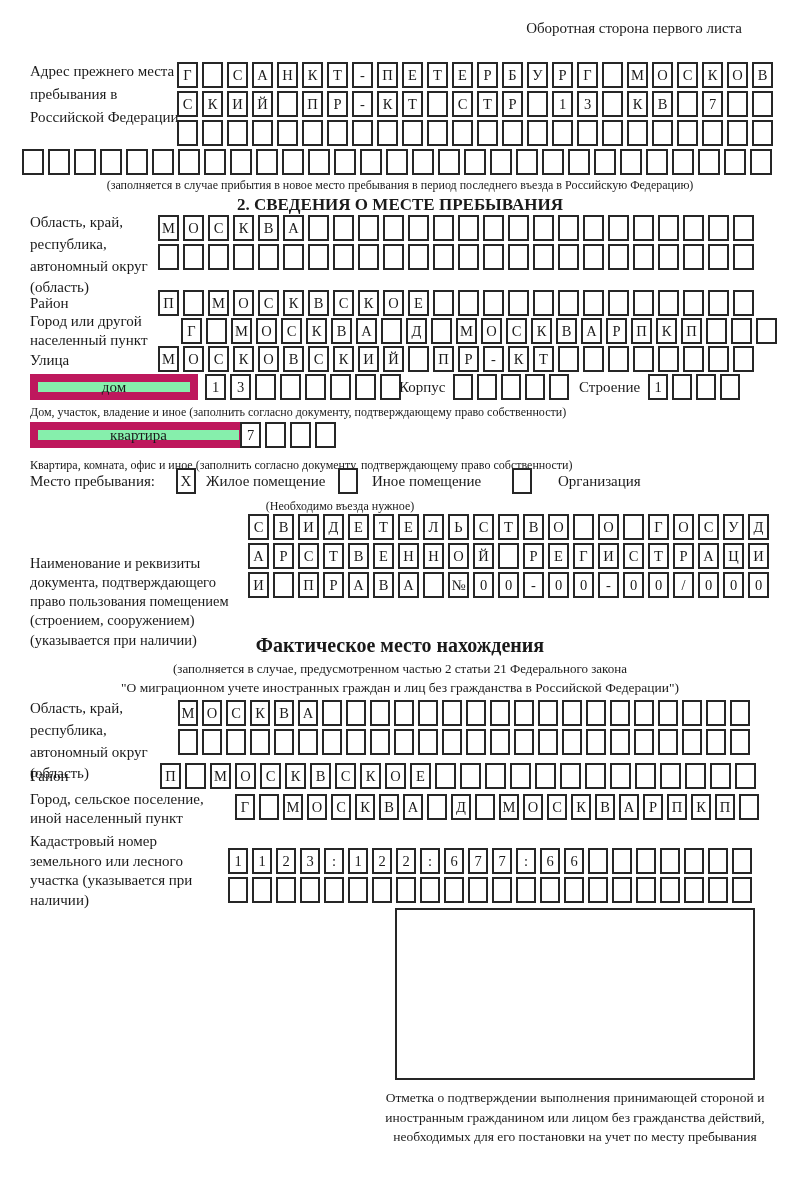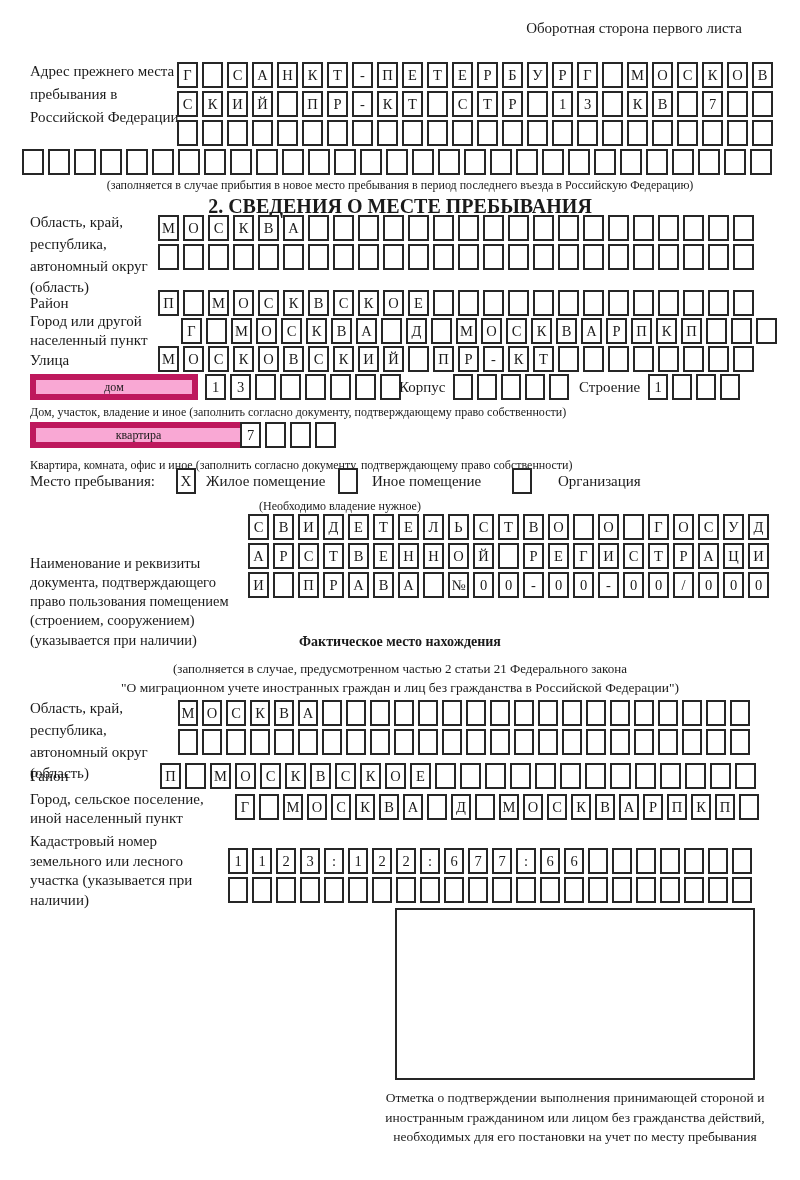--- a/index.html
+++ b/index.html
@@ -1,32 +1,32 @@
 <!DOCTYPE html>
 <html><head>
 <meta charset="utf-8">
 <style>
   html,body{margin:0;padding:0;background:#fff;}
   .page{position:relative;width:800px;height:1180px;background:#fff;
         font-family:"Liberation Serif",serif;color:#1a1a1a;overflow:hidden;}
   .abs{position:absolute;}
   .lbl{font-size:15px;line-height:1.45;}
   .cap{font-size:12px;line-height:1.35;}
-  .title{font-weight:bold;font-size:20px;}
+  .title{font-weight:bold;font-size:17px;}
   .center{text-align:center;}
   .boxrow{position:absolute;display:flex;gap:4px;}
   .cell{width:21px;height:26px;border:2px solid #262626;box-sizing:border-box;
         display:flex;align-items:center;justify-content:center;
         font-size:14.5px;flex:0 0 auto;background:#fff;}
   .p26 .cell{width:22px;}
   .p24 .cell{width:20px;}
   .chk{position:absolute;width:20px;height:26px;border:2px solid #262626;box-sizing:border-box;
        display:flex;align-items:center;justify-content:center;font-size:15px;background:#fff;}
-  .wbox{position:absolute;height:26px;border:6px solid #be185d;box-sizing:border-box;
-        display:flex;align-items:center;justify-content:center;font-size:12px;background:#f9a8d4;}
+  .wbox{position:absolute;height:26px;border:8px solid #be185d;box-sizing:border-box;
+        display:flex;align-items:center;justify-content:center;font-size:15px;background:#86efac;}
   .stampbox{position:absolute;border:2px solid #262626;box-sizing:border-box;background:#fff;}
 </style>
 </head>
 <body>
 
 <div class="page">
 
   <div class="abs lbl" style="top:18px;right:58px;">Оборотная сторона первого листа</div>
 
   <div class="abs lbl" style="left:30px;top:60px;width:150px;line-height:1.52;">Адрес прежнего места пребывания в Российской Федерации</div>
@@ -318,21 +318,21 @@
     </div>
   <div class="abs cap" style="left:30px;top:457px;width:760px;">Квартира, комната, офис и иное (заполнить согласно документу, подтверждающему право собственности)</div>
 
   <div class="abs lbl" style="left:30px;top:471px;">Место пребывания:</div>
   <div class="chk" style="left:176px;top:468px;">X</div>
   <div class="abs lbl" style="left:206px;top:471px;">Жилое помещение</div>
   <div class="chk" style="left:338px;top:468px;"></div>
   <div class="abs lbl" style="left:372px;top:471px;text-align:right;">Иное помещение</div>
   <div class="chk" style="left:512px;top:468px;"></div>
   <div class="abs lbl" style="left:558px;top:471px;">Организация</div>
-  <div class="abs cap center" style="left:140px;top:498px;width:400px;">(Необходимо владение нужное)</div>
+  <div class="abs cap center" style="left:140px;top:498px;width:400px;">(Необходимо въезда нужное)</div>
 
   <div class="abs lbl" style="left:30px;top:512px;width:208px;line-height:1.32;font-size:14.5px;margin-top:42px;">Наименование и реквизиты документа, подтверждающего право пользования помещением (строением, сооружением) (указывается при наличии)</div>
   <div class="boxrow" style="left:248px;top:514px;">
       <div class="cell">С</div>
       <div class="cell">В</div>
       <div class="cell">И</div>
       <div class="cell">Д</div>
       <div class="cell">Е</div>
       <div class="cell">Т</div>
       <div class="cell">Е</div>
@@ -391,21 +391,21 @@
       <div class="cell">0</div>
       <div class="cell">-</div>
       <div class="cell">0</div>
       <div class="cell">0</div>
       <div class="cell">/</div>
       <div class="cell">0</div>
       <div class="cell">0</div>
       <div class="cell">0</div>
     </div>
 
-  <div class="abs title center" style="left:0;top:634px;width:800px;font-size:14px;">Фактическое место нахождения</div>
+  <div class="abs title center" style="left:0;top:634px;width:800px;font-size:20px;">Фактическое место нахождения</div>
   <div class="abs cap center" style="left:0;top:660px;width:800px;font-size:13px;">(заполняется в случае, предусмотренном частью 2 статьи 21 Федерального закона</div>
   <div class="abs cap center" style="left:0;top:679px;width:800px;font-size:13.5px;">"О миграционном учете иностранных граждан и лиц без гражданства в Российской Федерации")</div>
 
   <div class="abs lbl" style="left:30px;top:698px;width:158px;">Область, край, республика, автономный округ (область)</div>
   <div class="boxrow p24" style="left:178px;top:700px;">
       <div class="cell">М</div>
       <div class="cell">О</div>
       <div class="cell">С</div>
       <div class="cell">К</div>
       <div class="cell">В</div>

